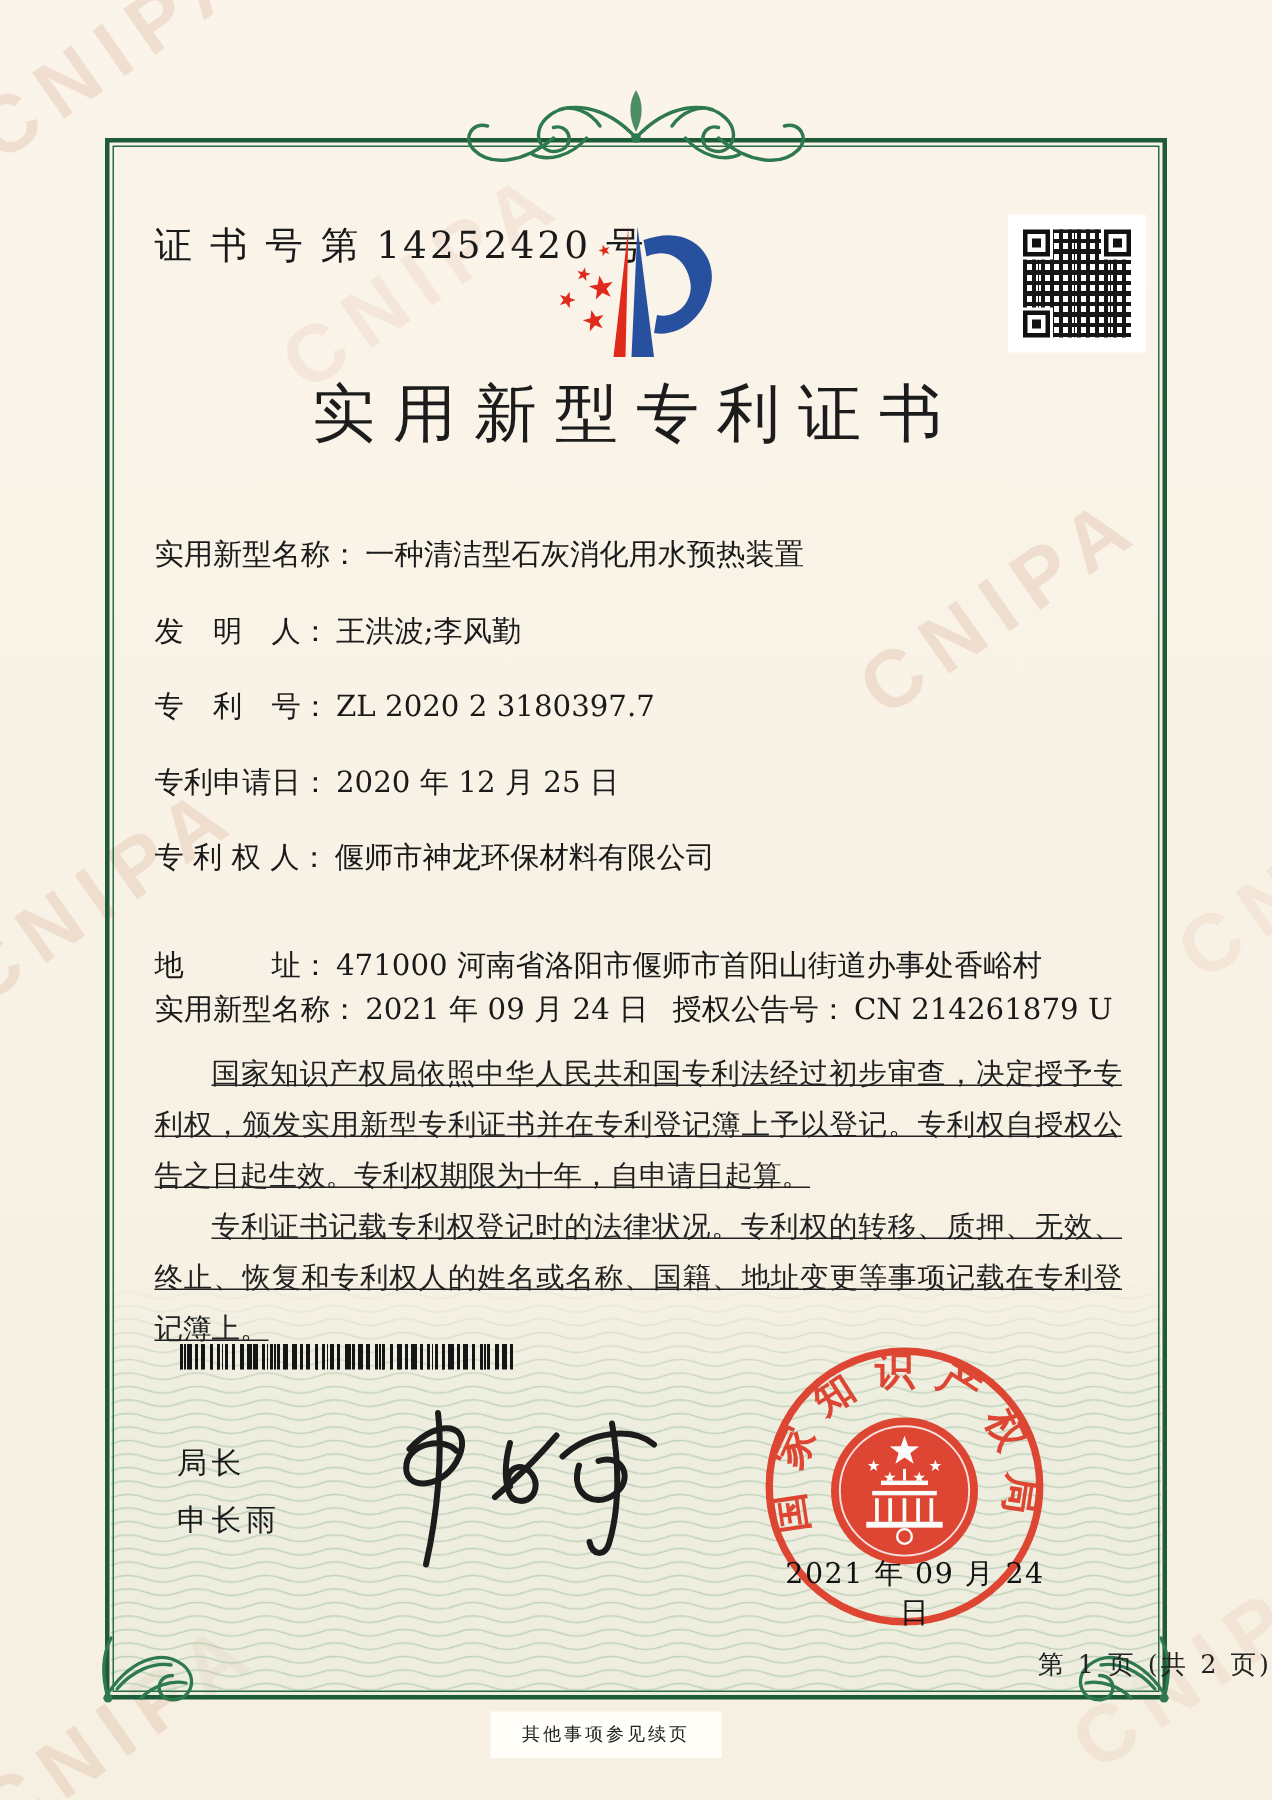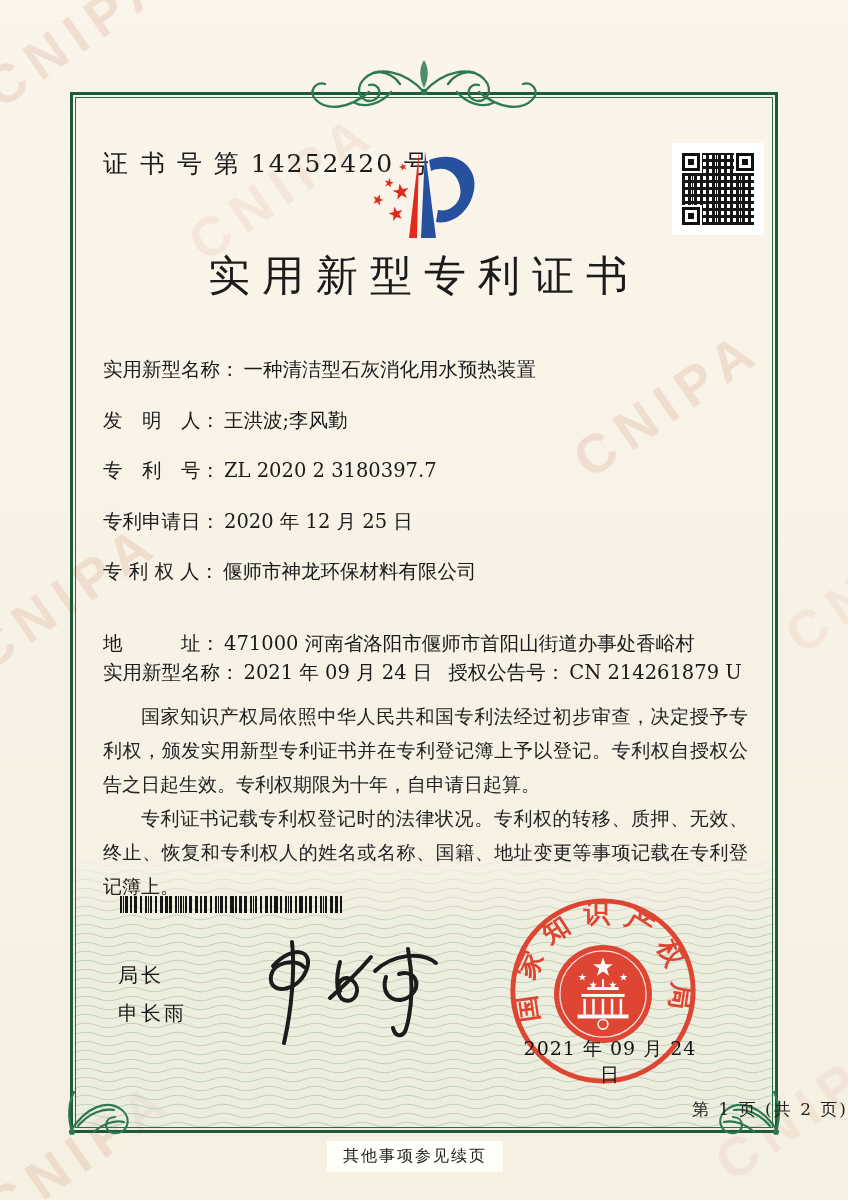--- a/index.html
+++ b/index.html
@@ -36,39 +36,39 @@
   .f-tl{left:0;top:0}.f-tr{right:0;top:0}.f-bl{left:0;bottom:0}
   .title{position:absolute; left:0; right:0; top:248px; text-align:center;
     font-size:42px; font-weight:400; letter-spacing:12px; color:#1c1c1c;}
   
   .row{position:absolute; left:103px; font-size:19.5px; white-space:nowrap; color:#1a1a1a;}
   .fvalue{margin-left:4px;}
   .pair2{margin-left:16px;}
   
   .body-text{position:absolute; left:103px; top:699px; width:645px; font-size:19px;
     line-height:34px; text-align:justify; color:#222;}
-  .body-text p{margin:0; text-indent:2em;}
+  .body-text p{margin:0; text-indent:2em;text-decoration:underline;}
   
   .waves{position:absolute; left:74px; top:850px; width:700px; height:281px; pointer-events:none;}
   .barcode{position:absolute; left:120px; top:896px; width:222px; height:17px;
     background-image:
       repeating-linear-gradient(90deg,#151515 0 2px,transparent 2px 5px),
       repeating-linear-gradient(90deg,#151515 0 1px,transparent 1px 7px),
       repeating-linear-gradient(90deg,transparent 0 3px,#151515 3px 4px,transparent 4px 11px);}
   .director-title{position:absolute; left:118px; top:962px; font-size:20px; letter-spacing:3px;font-family:Liberation Mono, monospace;}
   .director-name{position:absolute; left:118px; top:1000px; font-size:20px; letter-spacing:3px;}
   .signature{position:absolute; left:235px; top:936px; width:215px; height:112px;}
   .seal{position:absolute; left:505px; top:893px; width:196px; height:196px; opacity:.93;}
   .seal-date{position:absolute; left:520px; top:1036px; width:180px; text-align:center;
     font-size:19px; letter-spacing:1px; color:#111;}
   .page-num{position:absolute; left:0; right:0; top:1098px; text-align:right; font-size:17px;
     letter-spacing:2px; color:#222;}
-  .cont-note{position:absolute; left:327px; top:1141px; width:176px; height:31px;
+  .cont-note{position:absolute; left:327px; top:1141px; width:154px; height:31px;
     background:#fffef8; display:flex; align-items:center; justify-content:center;
-    font-size:16px; letter-spacing:2px; color:#222;}
+    font-size:12px; letter-spacing:2px; color:#222;}
 </style>
 </head>
 <body>
 
 <div class="page">
 
   <svg width="0" height="0" style="position:absolute" aria-hidden="true">
     <defs>
       <path id="star5" d="M0,-10 L2.4,-3.2 L9.5,-3.1 L3.8,1.2 L5.9,8.1 L0,4 L-5.9,8.1 L-3.8,1.2 L-9.5,-3.1 L-2.4,-3.2 Z"></path>
     </defs>

